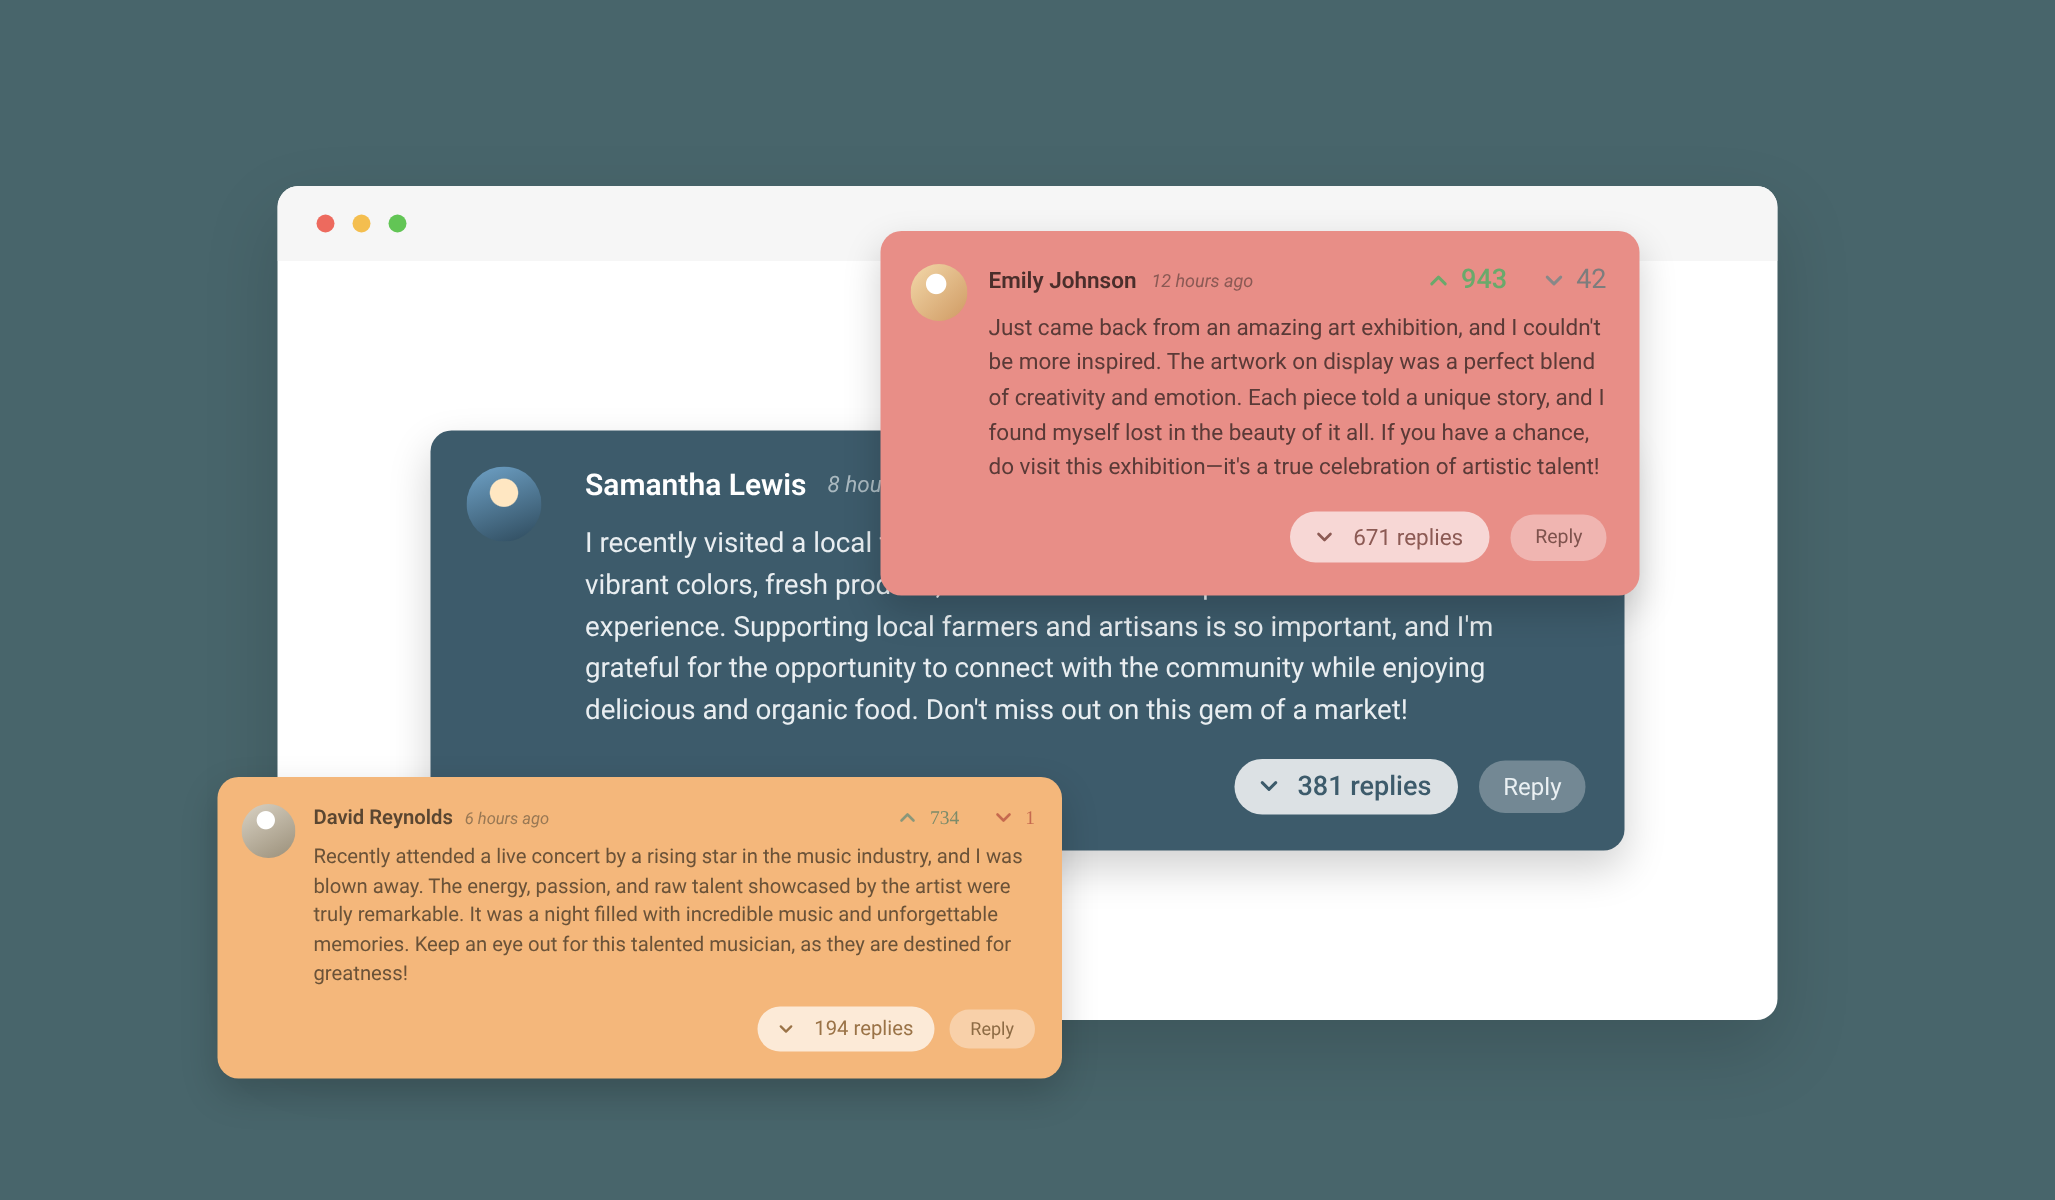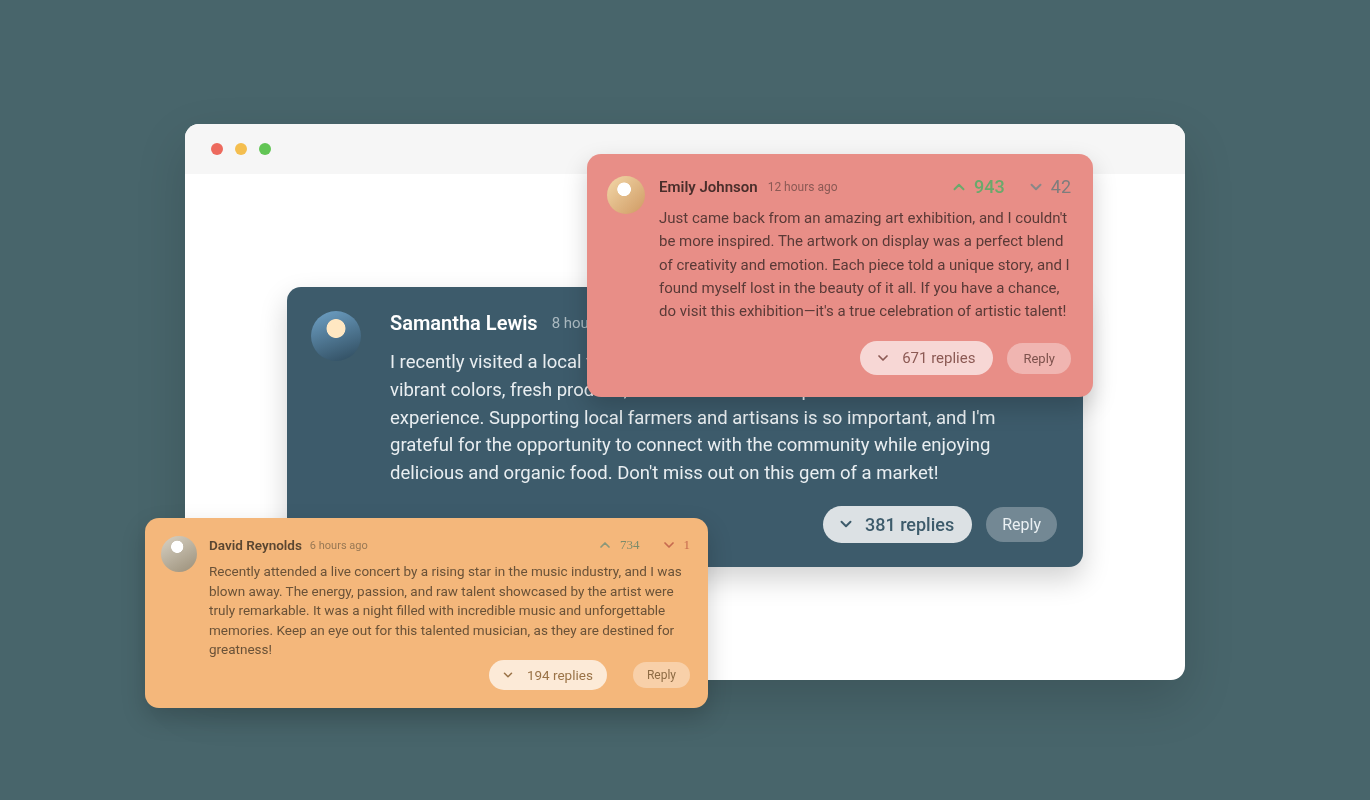--- a/index.html
+++ b/index.html
@@ -48,21 +48,21 @@
   }
   .avatar {
     width: 48px; height: 48px; border-radius: 50%;
     flex: 0 0 48px;
     background: radial-gradient(circle at 35% 30%, #fff 0 18%, rgba(255,255,255,0) 20%),
                 linear-gradient(135deg,#c9c9c9,#8a8a8a);
   }
   .card-body { flex: 1; min-width: 0; }
   .card-head { display: flex; align-items: center; }
   .author { font-weight: 600; }
-  .timestamp { margin-left: 14px; opacity: 0.75; }
+  .timestamp { margin-left: 14px; opacity: 0.75; font-style: italic; }
   .votes {
     margin-left: auto;
     display: flex;
     align-items: center;
     gap: 8px;
   }
   .vote-group { display: flex; align-items: center; gap: 6px; }
   .chev {
     width: 18px; height: 18px; display:inline-flex; align-items:center; justify-content:center;
   }
@@ -145,21 +145,21 @@
                 linear-gradient(150deg,#d9d2c4,#9a8f79);
   }
   .card-orange .author { font-size: 13.5px; color:#5a4631; }
   .card-orange .timestamp { font-size: 11px; color:#7a6347; margin-left:8px;}
   .card-orange .votes .count { font-size: 13px; font-family: Liberation Serif, serif; }
   .card-orange .up-count { color:#7d8b6a; font-weight:500;}
   .card-orange .down-count { color:#c66a4f; font-weight:500;}
   .card-orange .chev-up { stroke:#8a977a; }
   .card-orange .chev-down { stroke:#c66a4f; }
   .card-orange .content { font-size: 13.5px; color:#6a5238; line-height:1.45; margin-top:8px;}
-  .card-orange .actions { margin-top:0; gap:26px;}
+  .card-orange .actions { margin-top:11px; gap:10px;}
   .card-orange .replies-pill { background: rgba(255,255,255,0.7); color:#9a7347; font-size: 13.5px; padding:6px 14px 6px 10px;}
   .card-orange .reply-btn { background: rgba(255,255,255,0.35); color:#8d6b44; font-size: 12px; padding:6px 14px;}
   .card-orange .pill-chev { stroke:#9a7347; }
 </style>
 </head>
 <body>
 
 <div class="window">
   <div class="titlebar">
     <span class="traffic-dot dot-red"></span>

